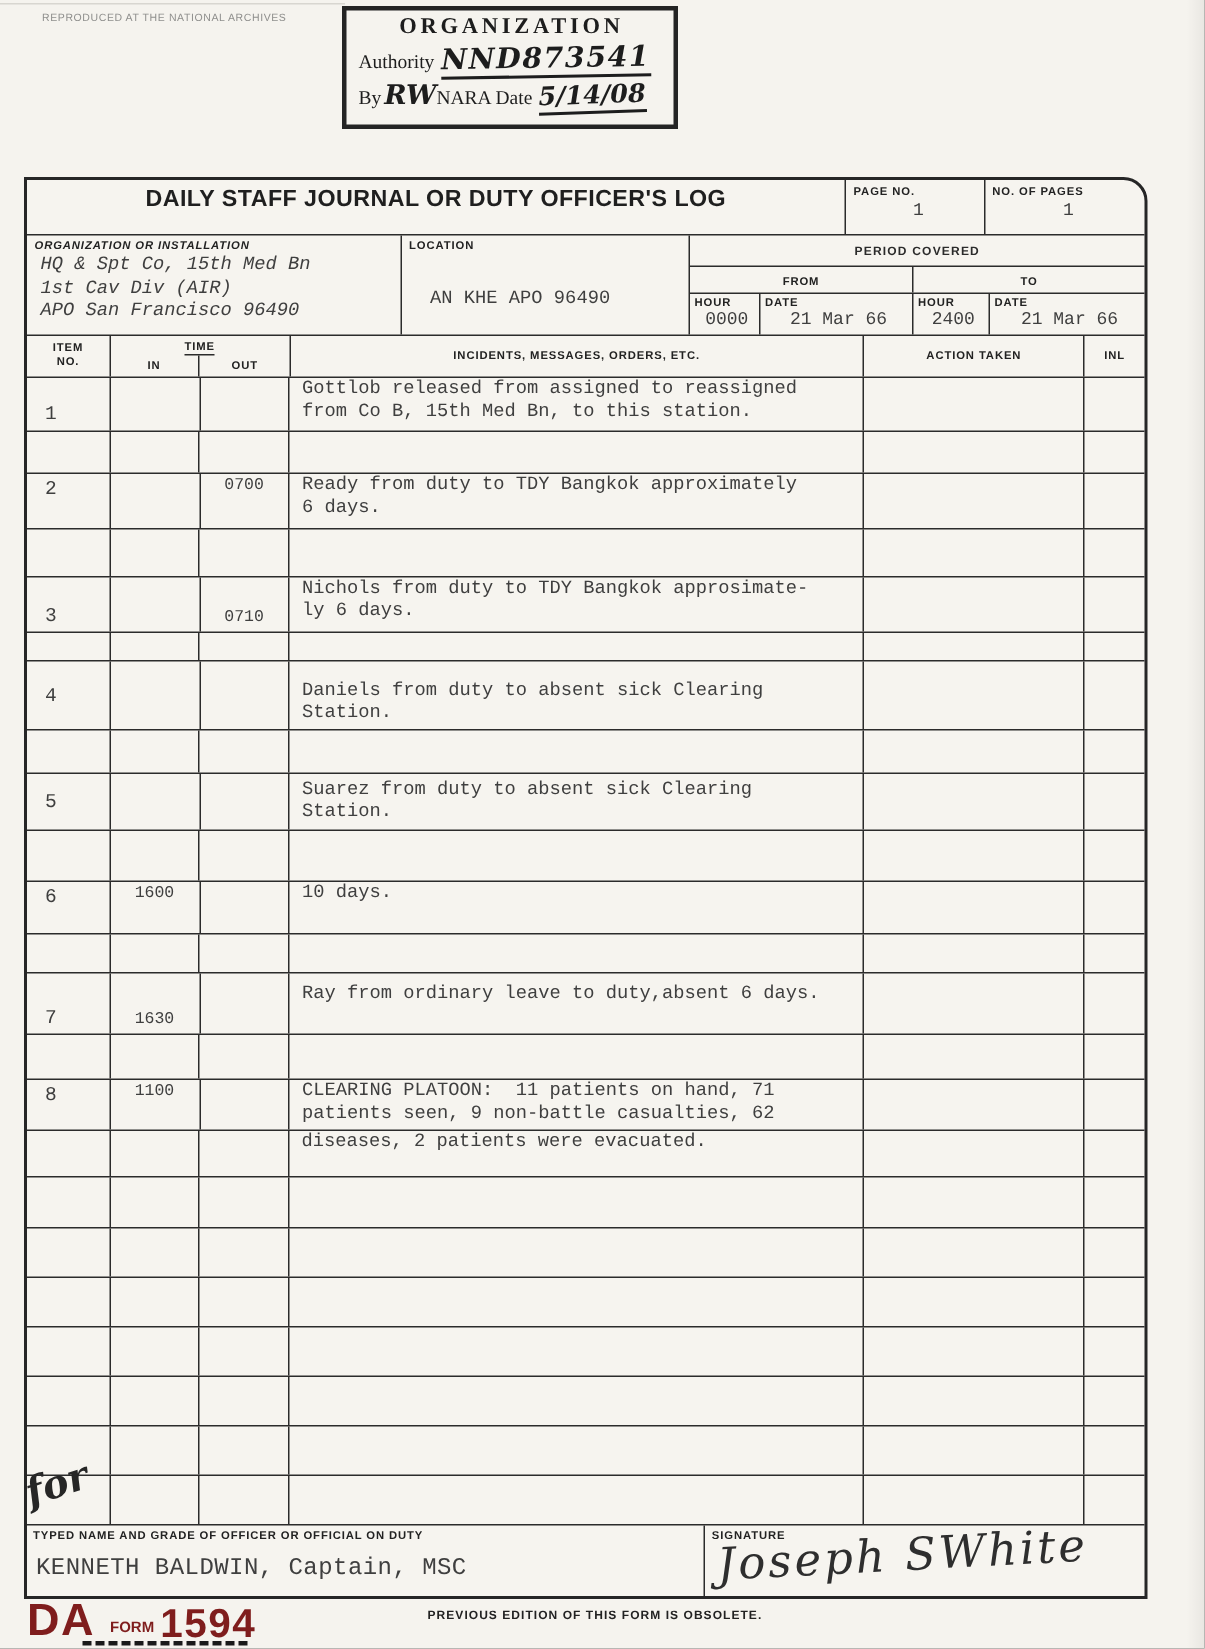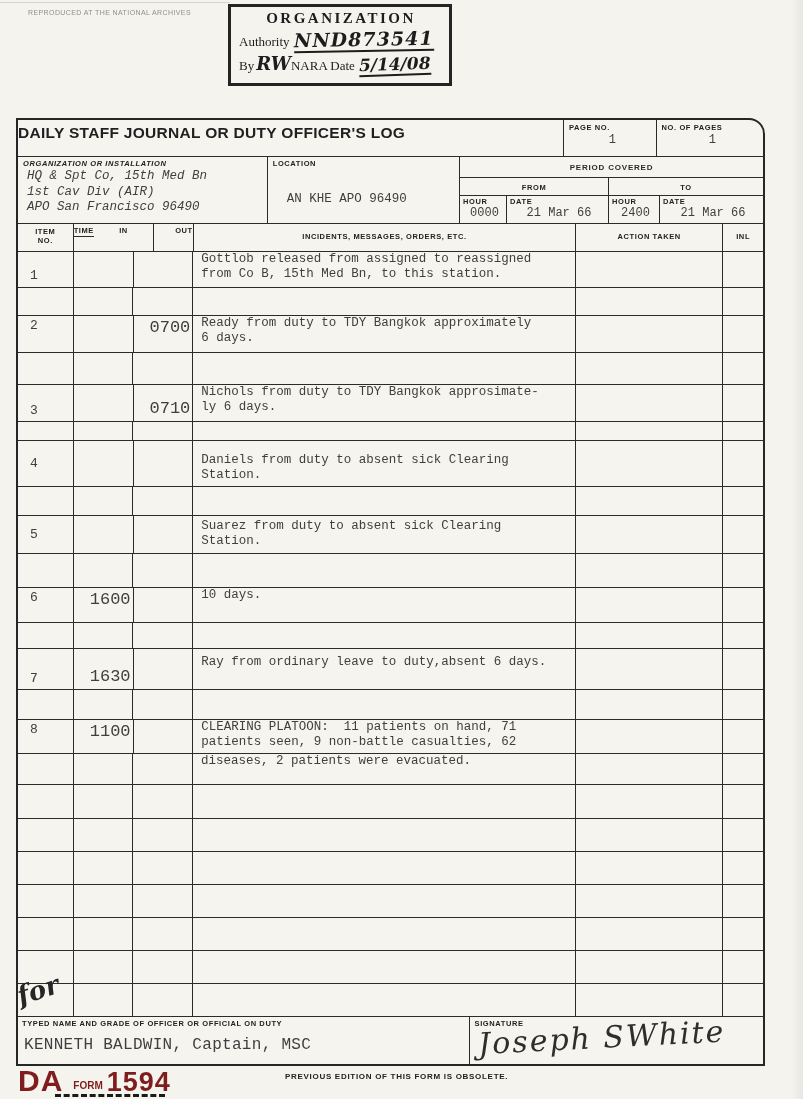--- a/index.html
+++ b/index.html
@@ -34,21 +34,21 @@
     border:2px solid #262626; border-top-right-radius:16px;
     background:#f6f4ef;
   }
   .hrow { display:flex; border-bottom:1px solid #2b2b2b; }
   .cellb { border-right:1px solid #2b2b2b; }
   .cellb:last-child { border-right:none; }
   .small-label { font-size:7.5px; font-weight:bold; letter-spacing:.6px; color:#222; }
   .mono { font-family:"Liberation Mono", monospace; color:#3f3f3f; }
   
   .title-row { height:37px; }
-  .title-cell { width:549px; padding-top:4px; }
+  .title-cell { width:549px; text-align:center; padding-top:4px; }
   .form-title { font-size:15.5px; font-weight:bold; letter-spacing:.3px; color:#1f1f1f; }
   .form-subtitle { font-family:"Liberation Serif", serif; font-style:italic; font-weight:bold; font-size:9px; margin-top:1px; }
   .pageno-cell { width:93px; padding:3px 0 0 5px; text-align:left; }
   .pages-cell { width:107px; padding:3px 0 0 5px; border-top-right-radius:14px; }
   .hdr-value { font-family:"Liberation Mono", monospace; font-size:12px; color:#3f3f3f; text-align:center; margin-top:1px; }
   
   .org-row { height:67px; }
   .org-cell { width:252px; padding:2px 0 0 5px;font-style:italic; }
   .org-lines { font-size:12.5px; line-height:15.5px; margin-top:1px; padding-left:4px; }
   .loc-cell { width:194px; padding:2px 0 0 5px; }
@@ -67,31 +67,31 @@
   .hd-val { font-size:12px; text-align:center; margin-top:0; }
   
   .colhead-row { height:28px; }
   .c-item { width:56px; }
   .c-in { width:60px; }
   .c-out { width:60px; }
   .c-incidents { width:385px; }
   .c-action { width:148px; }
   .c-inl { width:40px; }
   .colhead-row .c-item { text-align:center; padding-top:3px; }
-  .time-head { width:120px; display:flex; border-right:1px solid #2b2b2b; }
+  .time-head { width:120px; display:flex; flex-direction:column; border-right:1px solid #2b2b2b;align-items:center; }
   .time-top { height:13px; text-align:center; border-bottom:1px solid #2b2b2b; padding-top:2px; }
   .time-bottom { display:flex; flex:1; }
   .time-bottom .in { width:60px; border-right:1px solid #2b2b2b; text-align:center; padding-top:2px; }
   .time-bottom .out { width:60px; text-align:center; padding-top:2px; }
   .colhead-row .c-incidents, .colhead-row .c-action, .colhead-row .c-inl { text-align:center; padding-top:8px; }
   
   .brow { display:flex; border-bottom:1px solid #2b2b2b; }
   .brow .cellb { display:flex; }
   .num-cell { padding-left:12px; align-items:flex-start; padding-top:2px; font-size:13px; }
-  .time-cell { padding-left:16px; align-items:flex-start; padding-top:2px; font-size:17px; }
+  .time-cell { padding-left:16px; align-items:flex-start; padding-top:2px; font-size:11px; }
   .align-low .num-cell, .align-low .time-cell { align-items:flex-end; padding-bottom:3px; }
   .inc-cell { flex-direction:column; padding:0 0 0 8px; }
   .inc-line { font-size:12.5px; line-height:15px; white-space:pre; }
   
   .sig-row { height:47px; border-bottom:2px solid #262626; }
   .typed-cell { width:454px; padding:2px 0 0 4px; }
   .typed-value { font-size:16px; margin-top:8px; padding-left:2px; letter-spacing:.3px; }
   .sigbox-cell { width:295px; padding:2px 0 0 5px; position:relative; overflow:visible; }
   .sig-script {
     position:absolute; left:8px; top:2px; width:280px;

